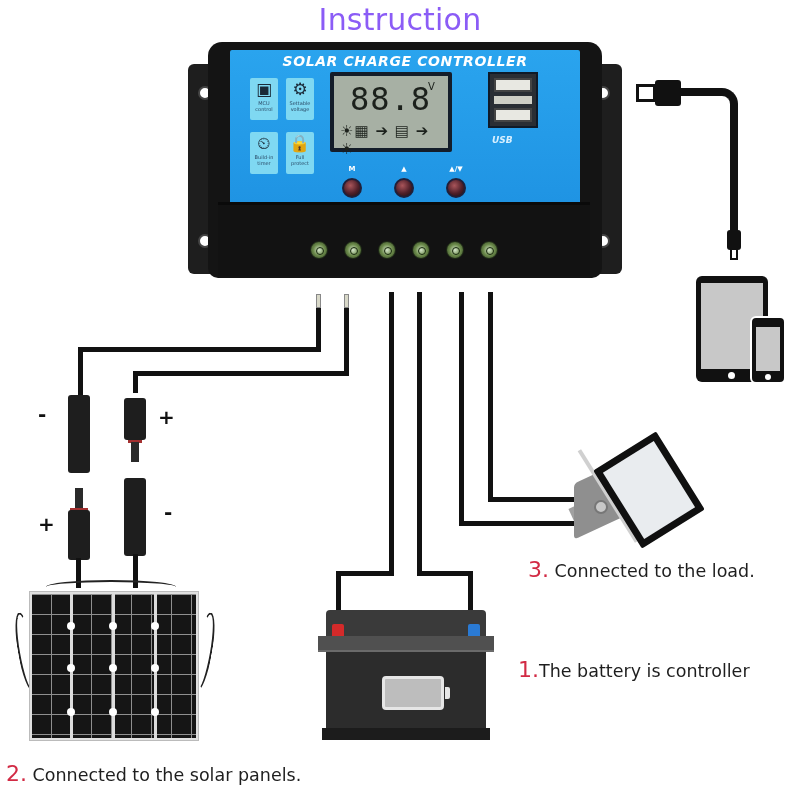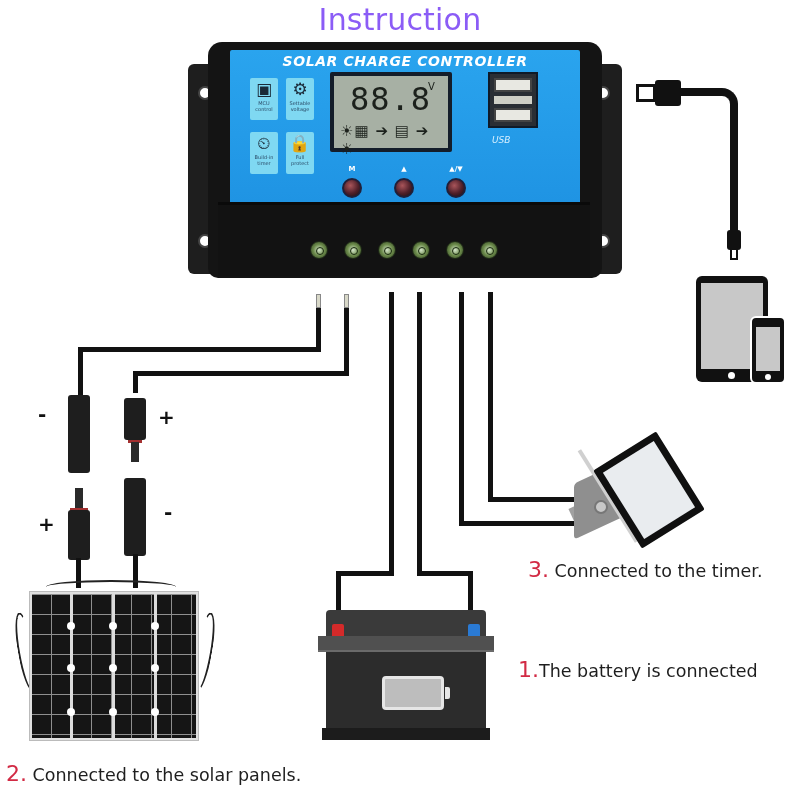--- a/index.html
+++ b/index.html
@@ -61,21 +61,21 @@
       position: absolute; left: 6px; top: 46px; font-size: 15px; color: #1c211c; letter-spacing: 1px;
     }
 
     .usb-port {
       position: absolute; left: 258px; top: 22px; width: 50px; height: 56px;
       background: #2a2e34; border: 2px solid #0f1a28; padding: 4px;
     }
     .usb-slot { height: 14px; background: #e8e8e2; margin-bottom: 4px; border: 2px solid #444; }
     .usb-mid { height: 8px; background: #cfcfc6; margin-bottom: 4px; }
     .usb-label {
-      position: absolute; left: 262px; top: 85px; font-size: 9px; font-weight: normal;
+      position: absolute; left: 262px; top: 85px; font-size: 9px; font-weight: bold;
       font-style: italic; color: #d8f0ff;
     }
 
     .ctrl-btn {
       position: absolute; top: 128px; width: 20px; height: 20px; border-radius: 50%;
       background: radial-gradient(circle at 40% 35%, #a9555a 0%, #50202a 55%, #1a1010 100%);
       border: 2px solid #20203a;
     }
     .btn-label {
       position: absolute; top: 115px; width: 20px; text-align: center; font-size: 7px;
@@ -390,23 +390,23 @@
   <div class="tablet-screen"></div>
   <div class="tablet-btn"></div>
 </div>
 <div class="phone">
   <div class="phone-screen"></div>
   <div class="phone-btn"></div>
 </div>
 
 <div class="caption" style="left:528px;top:558px;">
   <span class="num">3.</span>
-  <span>Connected to the timer.</span>
+  <span>Connected to the load.</span>
 </div>
 
 <div class="caption" style="left:518px;top:658px;">
-  <span class="num">1.</span><span>The battery is connected</span><br>
+  <span class="num">1.</span><span>The battery is controller</span><br>
 </div>
 
 <div class="caption" style="left:6px;top:762px;">
   <span class="num">2.</span>
   <span>Connected to the solar panels.</span>
 </div>
 
 </body></html>

